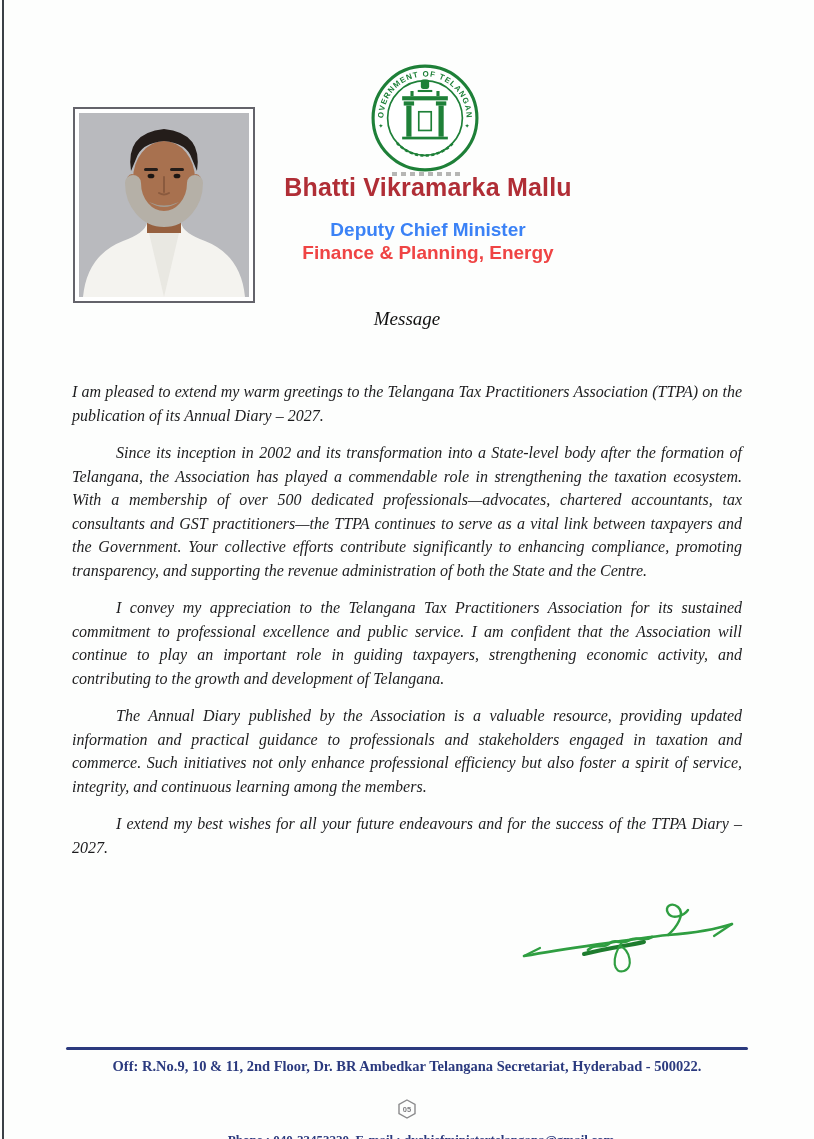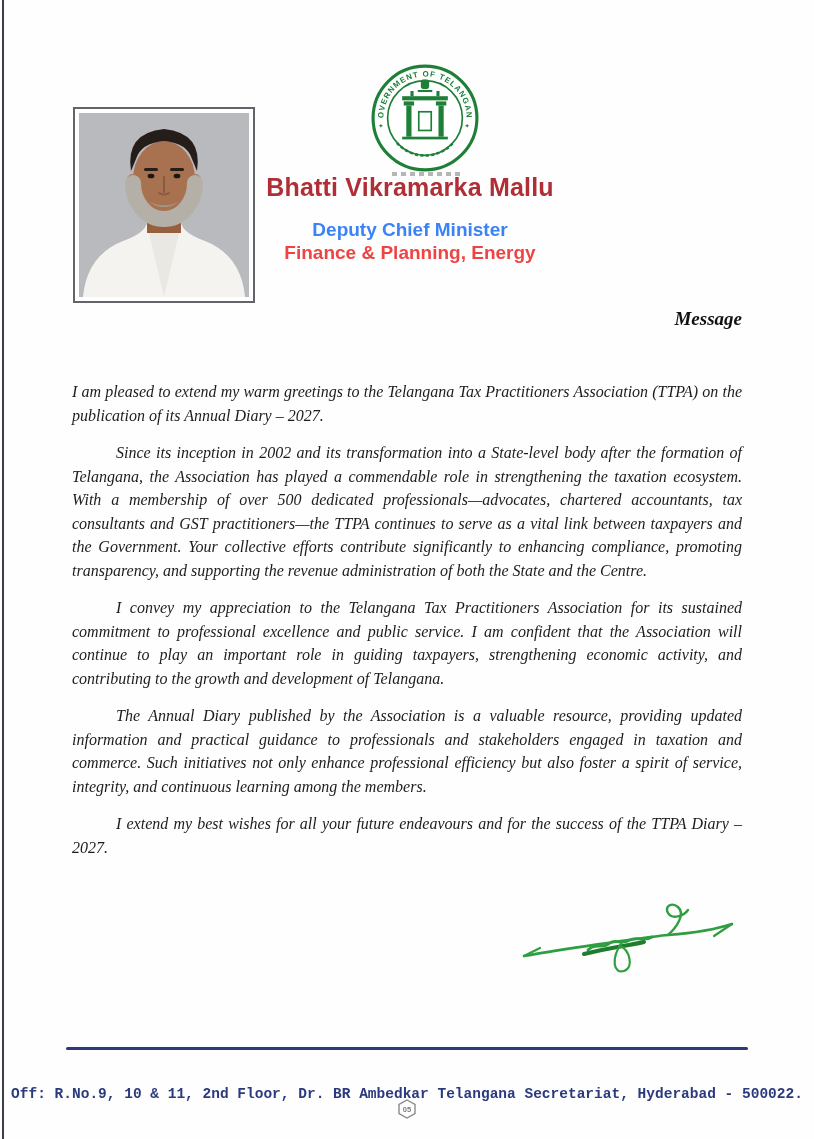--- a/index.html
+++ b/index.html
@@ -22,31 +22,31 @@
   
   .emblem{position:absolute;left:371px;top:64px;width:108px;height:108px;}
   .emblem svg{width:108px;height:108px;display:block;}
   .emblem-caption{
     position:absolute;left:392px;top:172px;width:68px;height:4px;
     background:repeating-linear-gradient(to right,#b6b6b4 0 5px,transparent 5px 9px);
     filter:blur(.4px);
   }
 
   
-  .header-text{position:absolute;left:240px;top:172px;width:340px;text-align:center;
+  .header-text{position:absolute;left:258px;top:172px;width:340px;text-align:center;
     font-family:"Liberation Sans",sans-serif;}
   .official-name{font-size:25px;font-weight:bold;color:#b02e36;letter-spacing:.2px;line-height:30px;}
   .official-title{font-size:19px;font-weight:bold;color:#3b82f6;line-height:23px;margin-top:16px;}
   .official-portfolio{font-size:19px;font-weight:bold;color:#ef4444;line-height:23px;}
 
   
   .content{position:absolute;left:72px;top:308px;width:670px;color:#1c1c1e;}
   .msg-heading{
-    margin:0 0 50px 0;text-align:right;
-    font-size:19px;font-weight:bold;font-style:italic;line-height:22px;color:#111;
+    margin:0 0 50px 0;text-align:center;
+    font-size:19px;font-weight:normal;font-style:italic;line-height:22px;color:#111;
   }
   .para{
     margin:0 0 14px 0;
     font-size:16px;font-style:italic;line-height:23.5px;
     text-align:justify;text-indent:44px;
   }
   .para.first{text-indent:0;}
 
   
   .signature{position:absolute;left:500px;top:898px;width:260px;}
@@ -54,21 +54,21 @@
   .sig-name{
     margin-top:-14px;text-align:center;
     font-size:17px;font-weight:bold;font-style:italic;color:#141414;
     letter-spacing:.3px;
   }
 
   
   .footer-rule{position:absolute;left:66px;top:1047px;width:682px;height:3px;background:#2b3a7e;border-radius:2px;}
   .footer-addr,.footer-contact{
     position:absolute;left:0;width:814px;text-align:center;
-    font-family:Liberation Mono, monospace;font-weight:bold;color:#2b3a7e;margin-top:28px;
+    font-family:Liberation Serif, serif;font-weight:bold;color:#2b3a7e;
   }
   .footer-addr{top:1058px;font-size:14.5px;}
   .footer-contact{top:1132px;font-size:13px;padding-left:14px;}
   .page-badge{position:absolute;left:398px;top:1099px;width:18px;height:20px;}
   .page-badge svg{position:absolute;inset:0;}
   .page-badge span{
     position:absolute;inset:0;display:flex;align-items:center;justify-content:center;
     font-family:"Liberation Sans",sans-serif;font-size:7.5px;font-weight:bold;color:#7d7d80;
   }
 </style>

